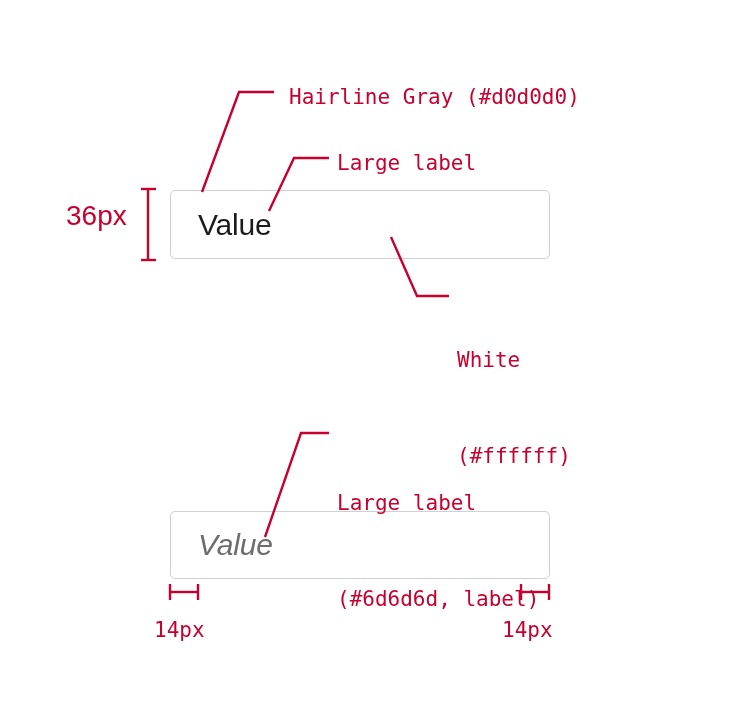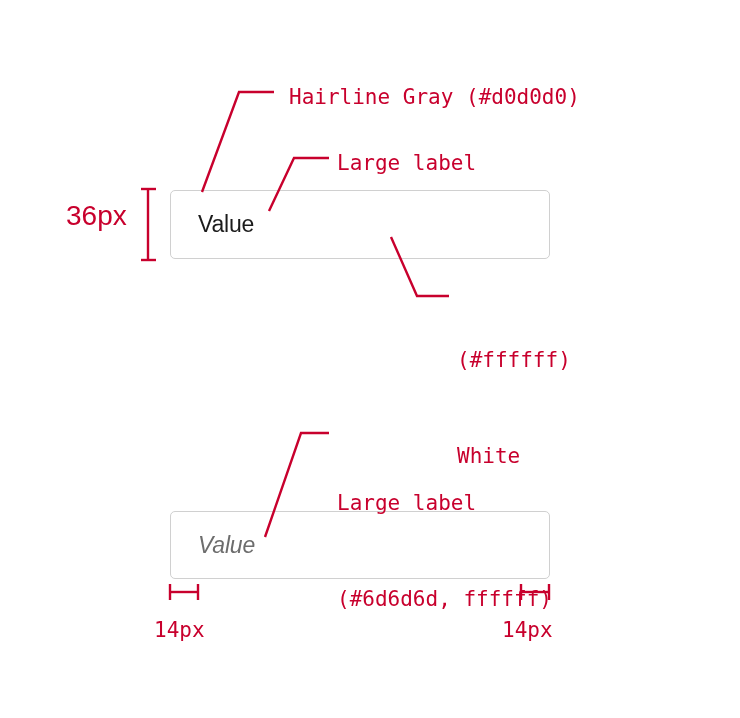--- a/index.html
+++ b/index.html
@@ -38,21 +38,21 @@
     height: 69px;
   }
   #field-placeholder {
     left: 170px;
     top: 511px;
     width: 380px;
     height: 68px;
   }
   .field-text {
     padding-left: 27px;
-    font-size: 23px;
+    font-size: 30px;
     line-height: 1;
     letter-spacing: -0.2px;
     white-space: nowrap;
   }
   .field-text.filled {
     color: #1b1b1b;
   }
   .field-text.placeholder {
     color: #6d6d6d;
     font-style: italic;
@@ -134,27 +134,27 @@
         <path d="M 549 584 L 549 600"></path>
       </g>
     </g>
   </svg>
 
   <div class="anno" id="anno-hairline">Hairline Gray (#d0d0d0)</div>
 
   <div class="anno" id="anno-large-top">Large label</div>
 
   <div id="anno-white" class="anno">
+    <div>White</div>
     <div>(#ffffff)</div>
-    <div>White</div>
   </div>
 
   <div id="anno-large-bot" class="anno">
     <div>Large label</div>
-    <div>(#6d6d6d, ffffff)</div>
+    <div>(#6d6d6d, label)</div>
   </div>
 
   <div class="anno-sans" id="anno-36px">36px</div>
 
   <div class="anno" id="anno-14px-left">14px</div>
 
   <div class="anno" id="anno-14px-right">14px</div>
 
 </div>
 

